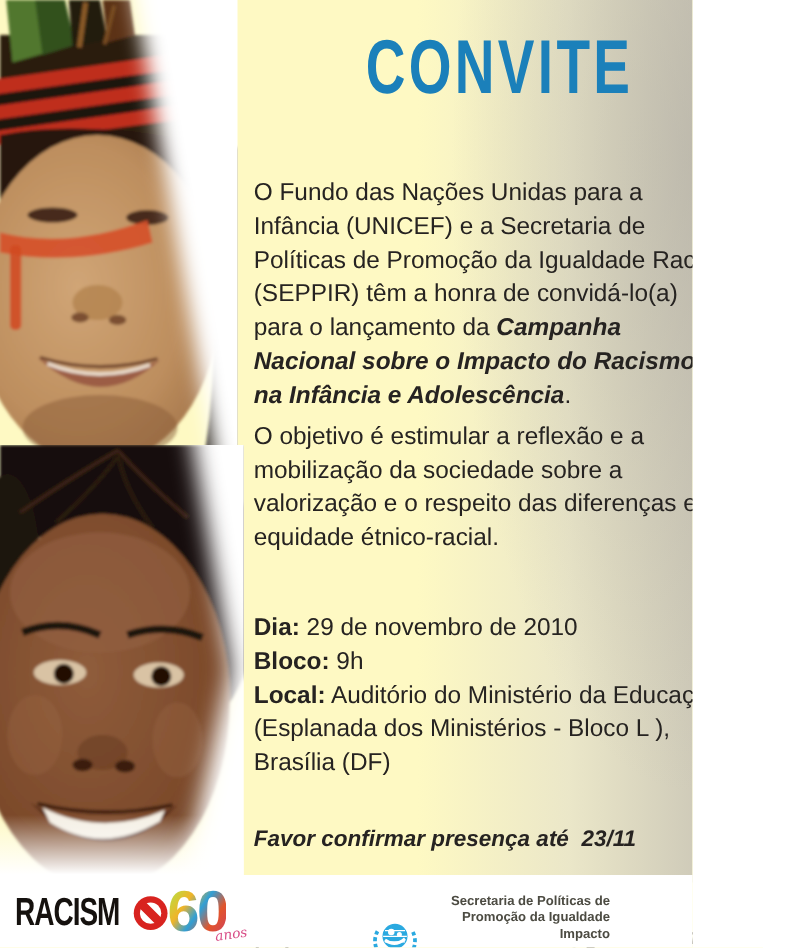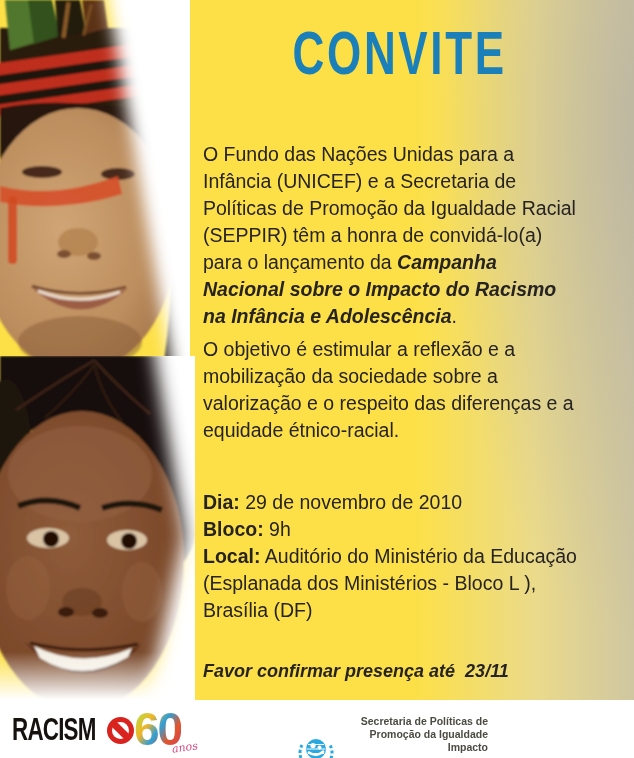--- a/index.html
+++ b/index.html
@@ -1,18 +1,18 @@
 <!DOCTYPE html>
 <html><head>
 <meta charset="utf-8">
 <style>
   html,body{margin:0;padding:0;background:#fff;}
   .page{
-    position:relative;width:634px;height:758px;overflow:hidden;
-    background:#fde047;font-family:"Liberation Sans",sans-serif;color:#262321;
+    position:relative;width:554px;height:758px;overflow:hidden;
+    background:#fef9c3;font-family:"Liberation Sans",sans-serif;color:#262321;
   }
   
   .paper{
     position:absolute;top:0;right:0;width:220px;height:706px;
     background:
       radial-gradient(at 100% 18%, rgba(176,172,163,.55), rgba(176,172,163,0) 62%),
       linear-gradient(to right, rgba(255,255,255,0) 0%, rgba(216,213,206,.5) 55%, rgba(196,192,183,.8) 100%);
   }
   .photo{position:absolute;left:0;display:block;}
   .photo-top{top:0;}

